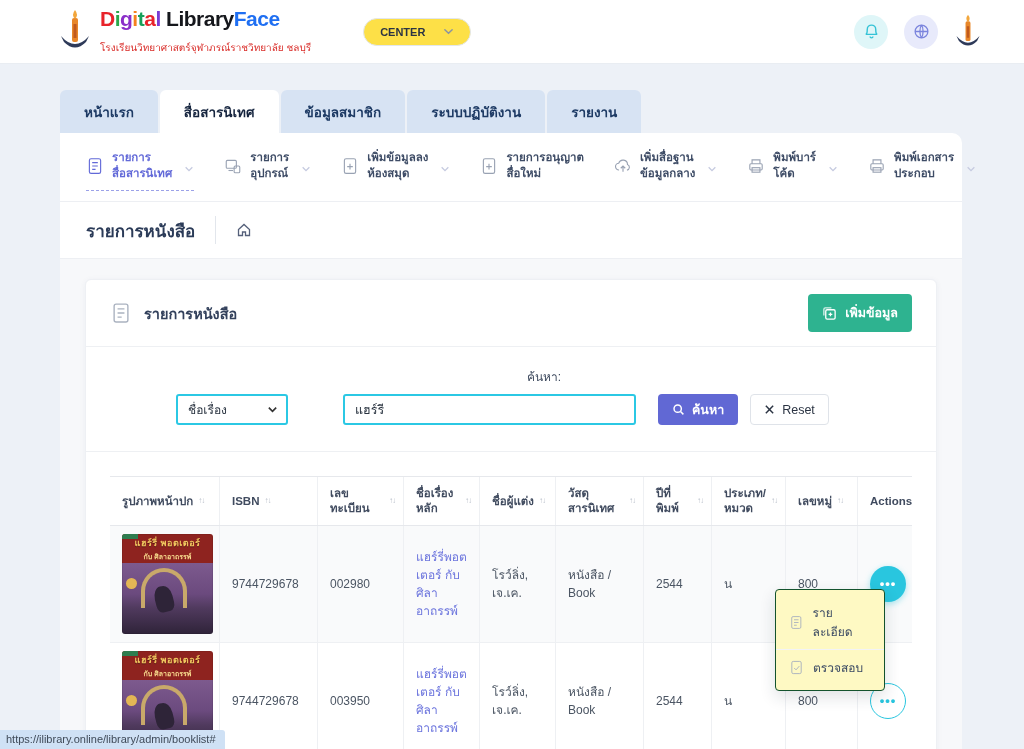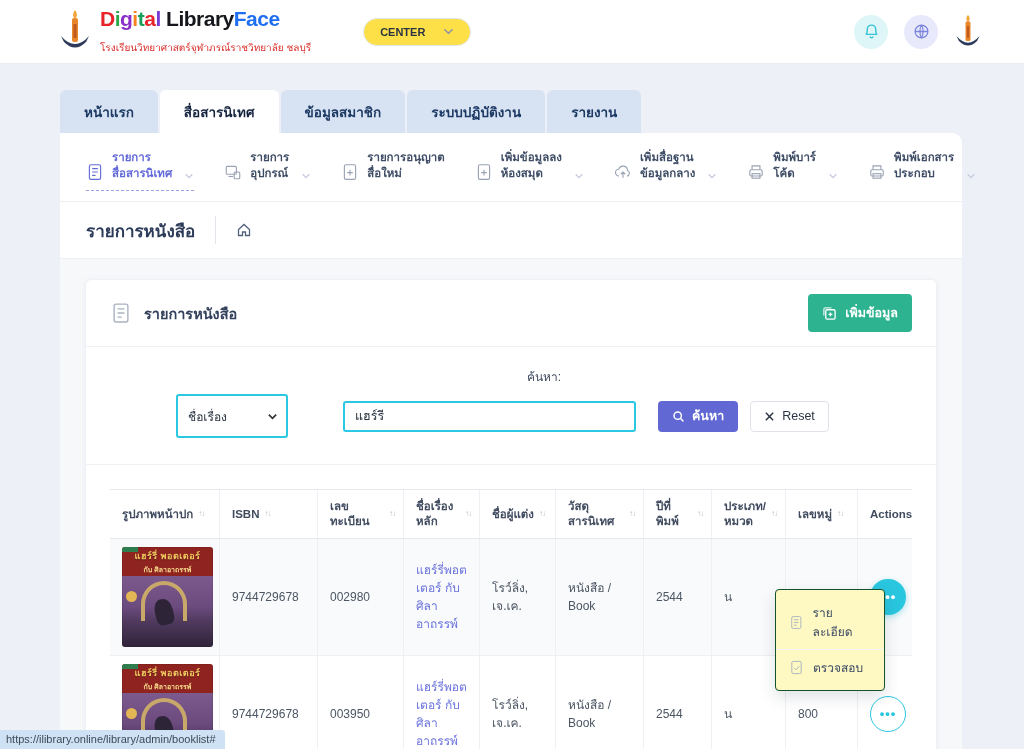--- a/index.html
+++ b/index.html
@@ -25,21 +25,21 @@
 
   
   .tabs { display:flex; gap:2px; margin:26px 0 0 60px; }
   .tab { height:43px; padding:0 24px; display:flex; align-items:center; background:#d7e3f3; border-radius:6px 6px 0 0; font-size:13.5px; font-weight:bold; color:#1d3a64; cursor:pointer; }
   .tab.active { background:#fff; color:#16253f; }
 
   
   .panel { margin-left:60px; width:902px; background:#fff; border-radius:0 10px 0 0; min-height:616px; }
 
   .subnav { display:flex; align-items:flex-start; padding:17px 26px 10px 26px; gap:30px; }
-  .subnav-item { display:flex; align-items:flex-end; gap:8px; cursor:pointer; color:#3e4c66; padding-bottom:9px; }
+  .subnav-item { display:flex; align-items:center; gap:8px; cursor:pointer; color:#3e4c66; padding-bottom:9px; }
   .subnav-item .ic { color:#99a2b3; flex:0 0 auto; margin-top:1px; }
   .subnav-item .lbl { font-size:11.5px; font-weight:bold; line-height:1.35; white-space:nowrap; }
   .subnav-item .chev { color:#c6cbe0; margin-top:6px; margin-left:4px; }
   .subnav-item.active { color:#6269d8; border-bottom:1px dashed #9ba1e8; }
   .subnav-item.active .ic { color:#6269d8; }
   .subnav-divider { border-top:1px solid #edeff3; }
 
   
   .crumb-row { display:flex; align-items:center; padding:14px 26px; border-bottom:1px solid #edeff3; }
   .page-title { font-size:17px; font-weight:bold; color:#2b3b58; }
@@ -51,21 +51,21 @@
   .content-zone { background:#f7f8fa; padding:20px 25px 0 25px; min-height:500px; }
   .card { background:#fff; border:1px solid #eef0f4; border-radius:6px; box-shadow:0 1px 6px rgba(40,60,90,.05); min-height:480px; }
   .card-head { display:flex; align-items:center; padding:14px 24px; border-bottom:1px solid #eef0f3; }
   .card-head .ic { color:#aab2c0; margin-right:12px; }
   .card-title { font-size:14.5px; font-weight:bold; color:#33415c; }
   .btn-add { margin-left:auto; display:flex; align-items:center; gap:8px; background:#2eb390; color:#fff; border:none; border-radius:4px; padding:9px 14px; font-size:12.5px; font-weight:bold; cursor:pointer; font-family:inherit; }
 
   .search-block { padding:20px 24px 26px 90px; }
   .search-label { font-size:12px; color:#3e4a5e; margin-bottom:8px;text-align:center; }
   .search-row { display:flex; align-items:center; }
-  .select-box { width:112px; height:44px; border:2px solid #2bc8e4; border-radius:3px; display:flex; align-items:center; padding:0 8px 0 10px; font-size:12px; color:#28323f; cursor:pointer; background:#fff; }
+  .select-box { width:112px; height:31px; border:2px solid #2bc8e4; border-radius:3px; display:flex; align-items:center; padding:0 8px 0 10px; font-size:12px; color:#28323f; cursor:pointer; background:#fff; }
   .select-box .chev { margin-left:auto; color:#333; }
   .search-input { width:293px; height:31px; border:2px solid #2bc8e4; border-radius:3px; margin-left:55px; padding:0 10px; font-size:12.5px; color:#28323f; font-family:Liberation Mono, monospace; outline:none; }
   .btn-search { margin-left:22px; height:31px; display:flex; align-items:center; gap:7px; background:#6168d4; color:#fff; border:none; border-radius:4px; padding:0 14px; font-size:12.5px; font-weight:bold; cursor:pointer; font-family:inherit; }
   .btn-reset { margin-left:12px; height:31px; display:flex; align-items:center; gap:7px; background:#fff; color:#2b3443; border:1px solid #dfe3e9; border-radius:4px; padding:0 13px; font-size:12.5px; cursor:pointer; font-family:inherit; }
   .search-bottom-divider { border-top:1px solid #eef0f3; }
 
   
   .table-wrap { padding:24px 24px 0 24px; }
   .grid-row { display:grid; grid-template-columns:110px 98px 86px 76px 76px 88px 68px 74px 72px 56px; }
   .th { display:flex; align-items:center; padding:8px 8px 8px 12px; font-size:11.5px; font-weight:bold; color:#404b5f; border-right:1px solid #eef0f3; line-height:1.3; min-height:48px; }
@@ -190,36 +190,36 @@
         <svg class="chev" width="10" height="10" viewBox="0 0 12 12">
             <path d="M2 4l4 4 4-4" fill="none" stroke="currentColor" stroke-width="1.6"></path>
           </svg>
       </div>
       <div class="subnav-item">
         <svg class="ic" width="18" height="18" viewBox="0 0 16 16" fill="none" stroke="currentColor">
             <rect x="3" y="1.5" width="10" height="13" rx="1.5"></rect>
             <path d="M8 6v5M5.5 8.5h5"></path>
           </svg>
         <div class="lbl">
+            <div>เพิ่มข้อมูลลง</div>
+            <div>ห้องสมุด</div>
+          </div>
+        <svg class="chev" width="10" height="10" viewBox="0 0 12 12">
+            <path d="M2 4l4 4 4-4" fill="none" stroke="currentColor" stroke-width="1.6"></path>
+          </svg>
+      </div>
+      <div class="subnav-item">
+        <svg class="ic" width="18" height="18" viewBox="0 0 16 16" fill="none" stroke="currentColor">
+            <rect x="3" y="1.5" width="10" height="13" rx="1.5"></rect>
+            <path d="M8 6v5M5.5 8.5h5"></path>
+          </svg>
+        <div class="lbl">
             <div>รายการอนุญาต</div>
             <div>สื่อใหม่</div>
           </div>
-      </div>
-      <div class="subnav-item">
-        <svg class="ic" width="18" height="18" viewBox="0 0 16 16" fill="none" stroke="currentColor">
-            <rect x="3" y="1.5" width="10" height="13" rx="1.5"></rect>
-            <path d="M8 6v5M5.5 8.5h5"></path>
-          </svg>
-        <div class="lbl">
-            <div>เพิ่มข้อมูลลง</div>
-            <div>ห้องสมุด</div>
-          </div>
-        <svg class="chev" width="10" height="10" viewBox="0 0 12 12">
-            <path d="M2 4l4 4 4-4" fill="none" stroke="currentColor" stroke-width="1.6"></path>
-          </svg>
       </div>
       <div class="subnav-item">
         <svg class="ic" width="18" height="18" viewBox="0 0 16 16" fill="none" stroke="currentColor">
             <path d="M4.5 11.5a3 3 0 01-.3-6A4 4 0 0112 6.7a2.6 2.6 0 01-.5 5"></path>
             <path d="M8 13V8.5M6 10l2-2 2 2"></path>
           </svg>
         <div class="lbl">
             <div>เพิ่มสื่อฐาน</div>
             <div>ข้อมูลกลาง</div>
           </div>

